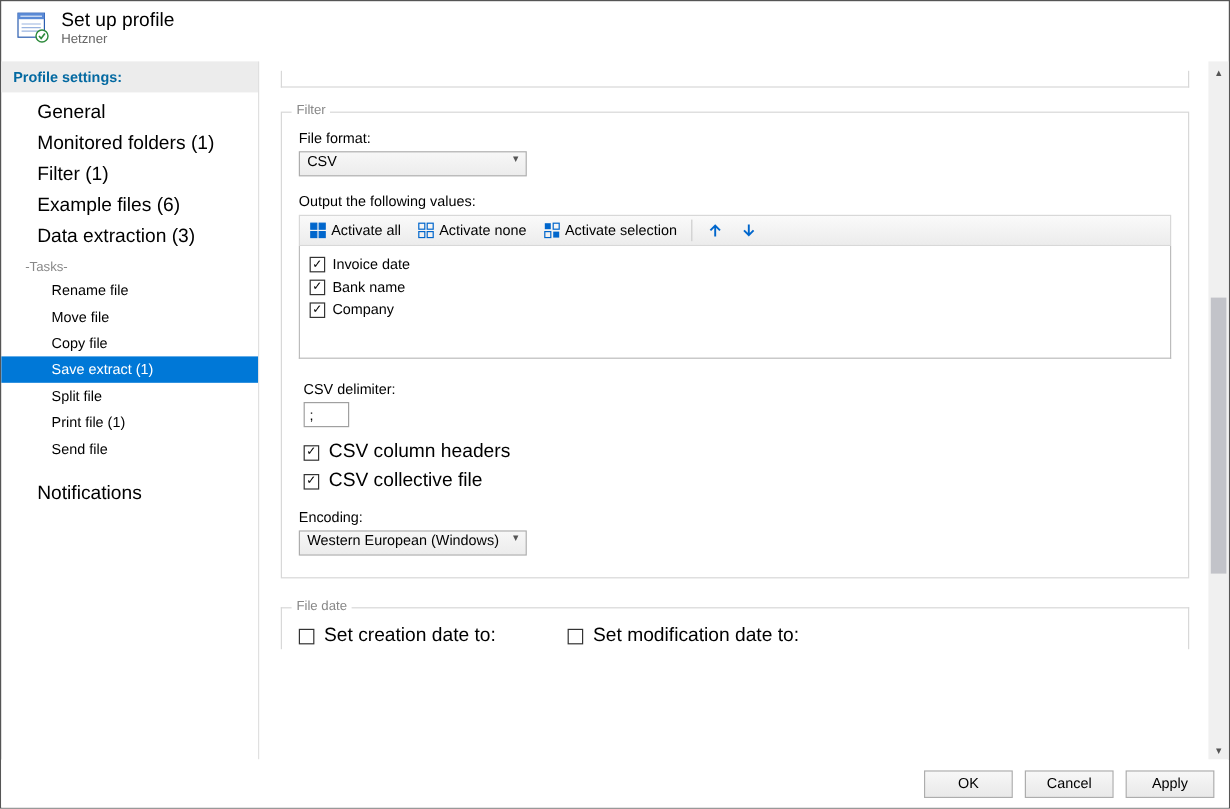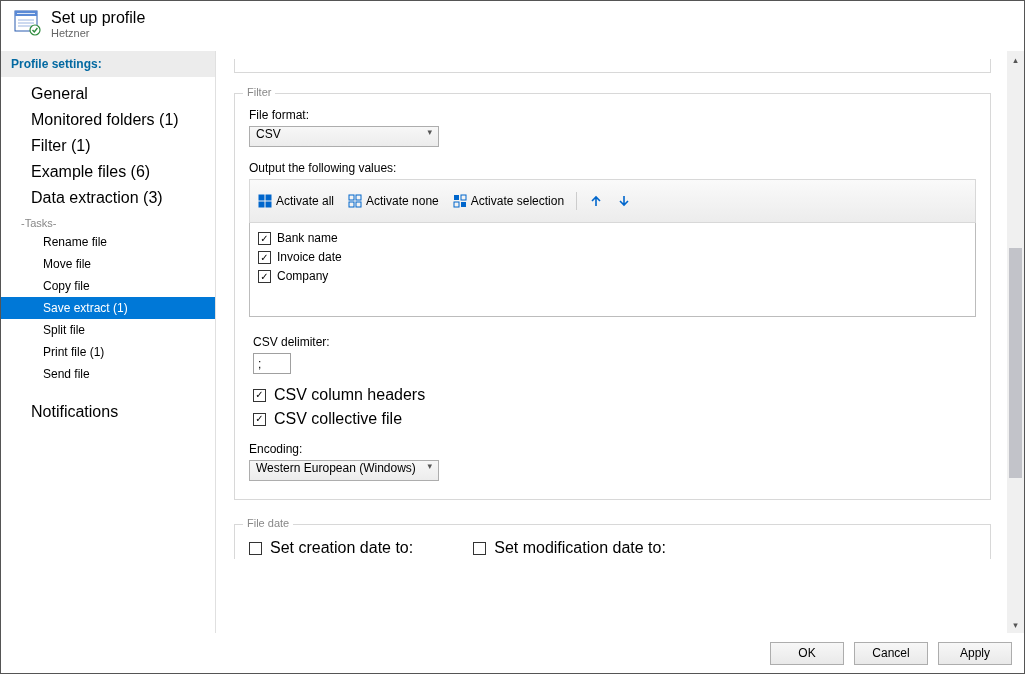--- a/index.html
+++ b/index.html
@@ -38,21 +38,21 @@
   .panel-stub { border:1px solid #d8d8d8; border-top:none; height:14px; margin:0 8px 20px 0; }
 
   
   .fieldset { border:1px solid #d8d8d8; margin:0 8px 24px 0; padding:14px 14px 18px 14px; position:relative; }
   .fieldset-legend { position:absolute; top:-8px; left:8px; background:#fff; padding:0 4px; color:#888; font-size:11px; }
 
   .lbl { font-size:12px; margin-bottom:4px; display:block; }
   .select { border:1px solid #adadad; background:linear-gradient(#f7f7f7,#ececec); height:21px; display:flex; align-items:flex-start; padding:0 6px; width:190px; justify-content:space-between; font-size:12px; }
   .select .chev { font-size:9px; color:#555; }
 
-  .toolbar { background:linear-gradient(#fafafa,#ececec); border:1px solid #d8d8d8; height:44px; display:flex; align-items:center; padding:0 4px; gap:6px; font-size:12px; }
+  .toolbar { background:linear-gradient(#fafafa,#ececec); border:1px solid #d8d8d8; height:26px; display:flex; align-items:center; padding:0 4px; gap:6px; font-size:12px; }
   .toolbar .sep { width:1px; height:18px; background:#ccc; margin:0 2px; }
   .tool-btn { display:flex; align-items:center; gap:4px; padding:2px 4px; cursor:default; }
   .listbox { border:1px solid #bcbcbc; border-top:none; height:94px; padding:6px 8px; background:#fff; }
   .list-row { display:flex; align-items:center; gap:6px; font-size:12px; line-height:19px; }
 
   .check { width:13px; height:13px; border:1px solid #333; display:inline-flex; align-items:center; justify-content:center; font-size:10px; line-height:1; }
   .check.checked::after { content:"✓"; }
 
   .textin { border:1px solid #a0a0a0; height:21px; width:38px; padding:0 4px; font-size:12px; display:flex; align-items:center; }
 
@@ -171,25 +171,25 @@
             <div class="tool-btn">
               <svg class="arrow-down-svg" width="14" height="14" viewBox="0 0 14 14">
                 <path d="M7 2 V11 M3 7 L7 11 L11 7"></path>
               </svg>
             </div>
           </div>
 
           <div class="listbox">
             <div class="list-row">
               <span class="check checked"></span>
-              <span>Bank name</span>
+              <span>Invoice date</span>
             </div>
             <div class="list-row">
               <span class="check checked"></span>
-              <span>Invoice date</span>
+              <span>Bank name</span>
             </div>
             <div class="list-row">
               <span class="check checked"></span>
               <span>Company</span>
             </div>
           </div>
 
           <div style="height:18px"></div>
           <div class="lbl" style="margin-left:4px">CSV delimiter:</div>
           <div class="textin" style="margin-left:4px">

